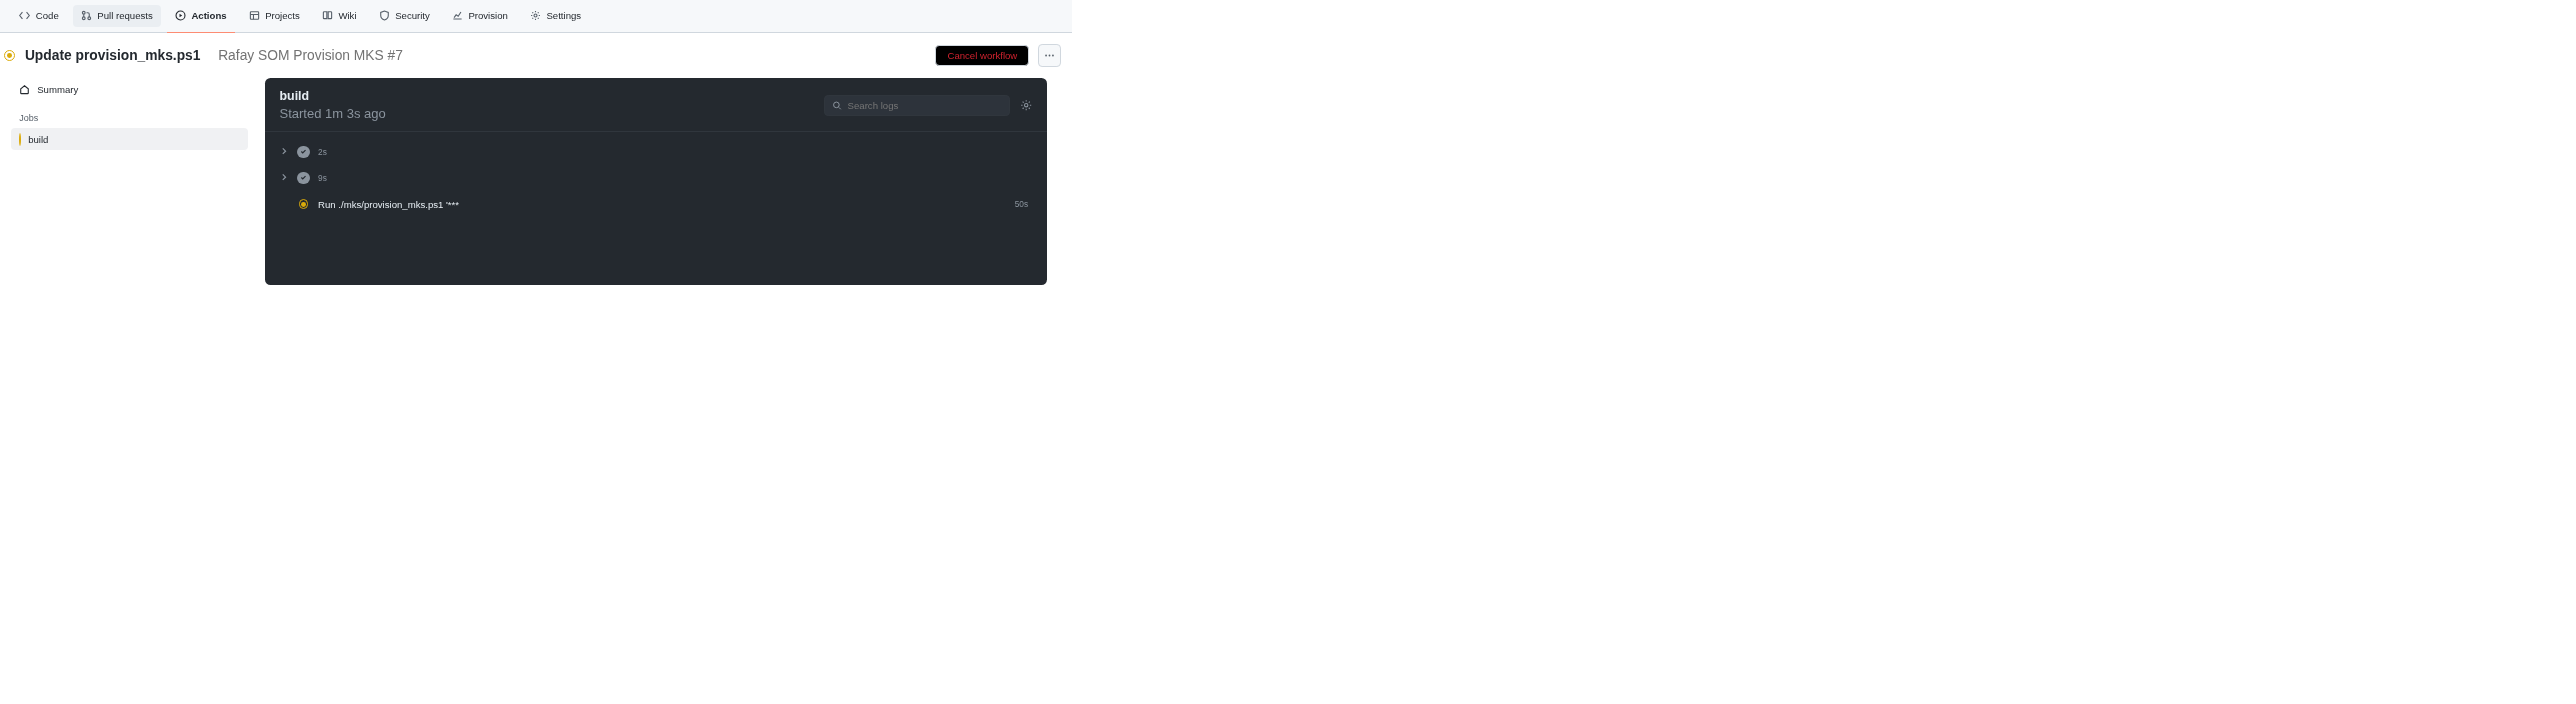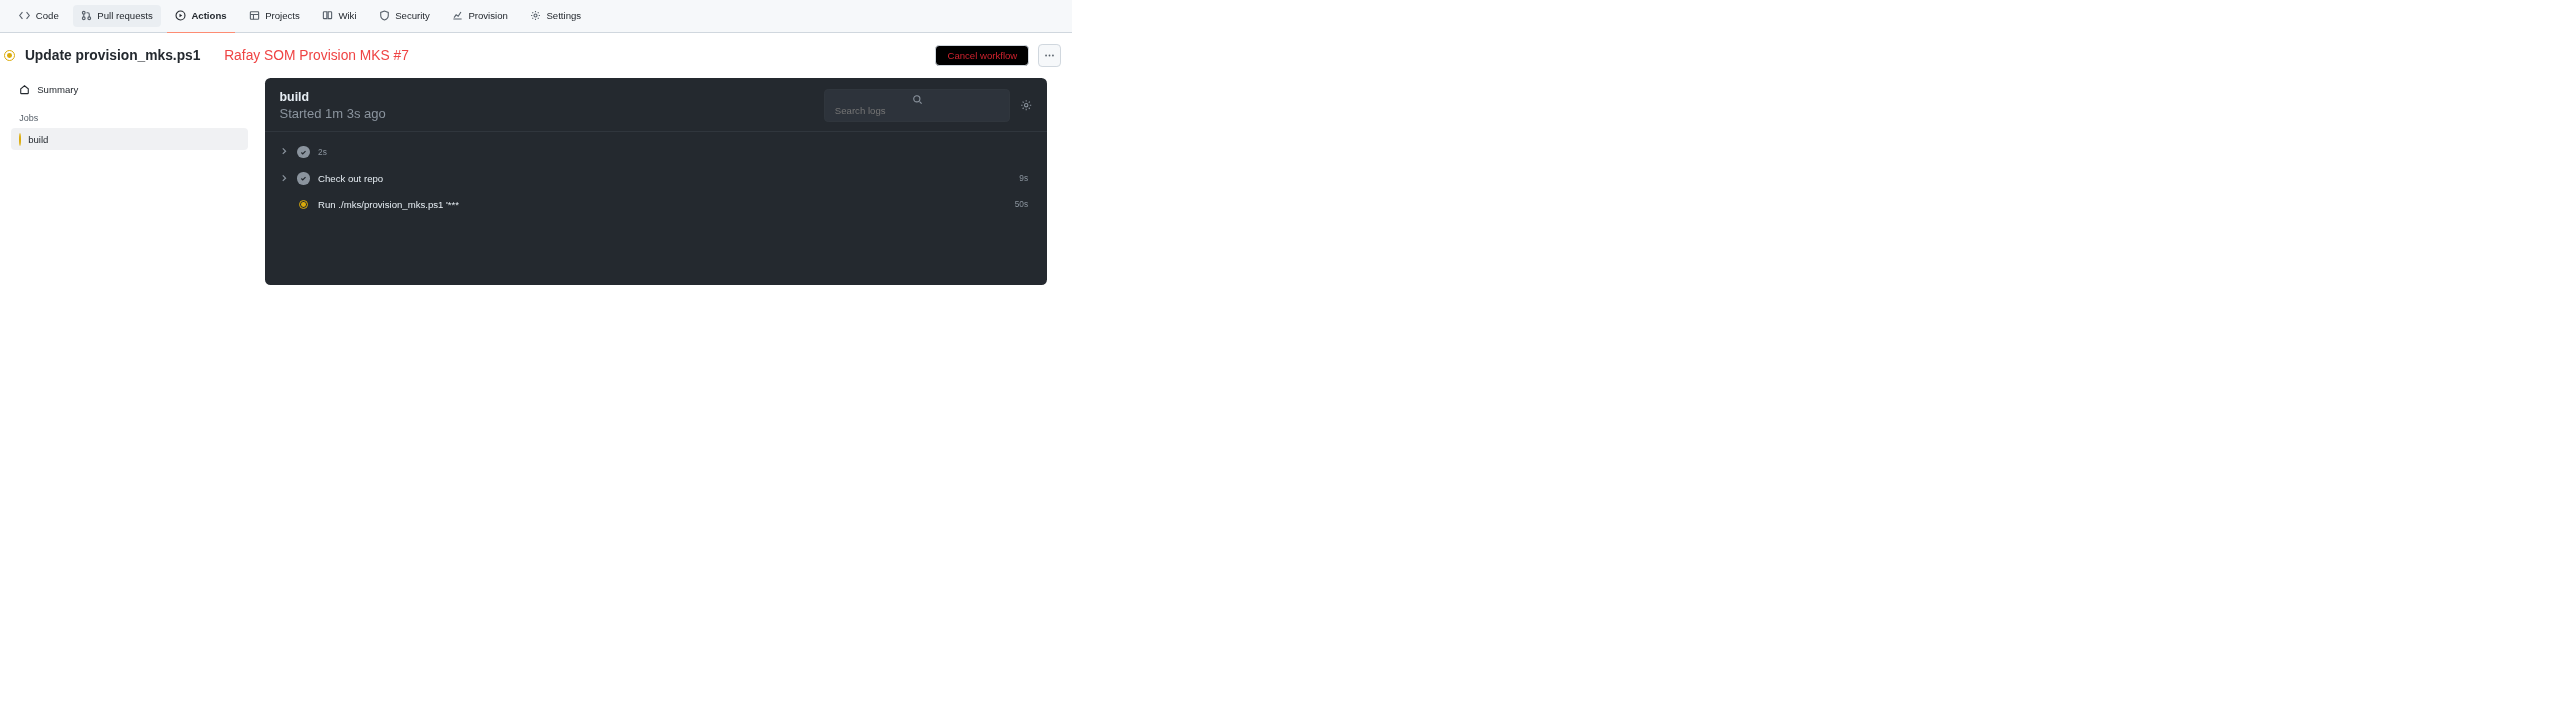--- a/index.html
+++ b/index.html
@@ -48,21 +48,21 @@
     display: flex;
     align-items: center;
     padding: 11px 11px 11px 2.8px;
     gap: 8.3px;
   }
   .run-header .status-dot {
     width: 13.8px; height: 13.8px;
     display: flex; align-items: center; justify-content: center;
   }
   .run-title { font-size: 13.8px; font-weight: 600; }
-  .run-subtitle { font-size: 13.8px; font-weight: 400; color: #ef4444; margin-left: 21px; }
+  .run-subtitle { font-size: 13.8px; font-weight: 400; color: #737373; margin-left: 15px; }
   .run-header .spacer { flex: 1; }
   .btn-danger {
     border: 0.7px solid #d0d7de;
     background: #000000;
     color: #cf222e;
     font-weight: 500;
     padding: 4.1px 11px;
     border-radius: 4.1px;
     cursor: pointer;
     font-size: 9.6px;
@@ -109,21 +109,20 @@
   .job-head .jname { font-size: 12.4px; font-weight: 600; color: #e6edf3; }
   .job-head .jtime { font-size: 13px; color: #8b949e; margin-top: 2.8px; }
   .job-head .spacer { flex: 1; }
   .search-wrap {
     display: flex; align-items: center;
     background: #2d333b;
     border: 0.7px solid #30363d;
     border-radius: 4.1px;
     padding: 4.1px 6.9px;
     width: 186px;
-    flex-direction: column;
   }
   .search-wrap input {
     background: transparent; border: none; outline: none;
     color: #c9d1d9; font-size: 9.6px; margin-left: 5.5px; width: 100%;
   }
   .gear-btn {
     margin-left: 9.6px; cursor: pointer;
     display:flex;align-items:center;justify-content:center;
   }
 
@@ -303,21 +302,20 @@
             <span class="chev"><svg width="8.3" height="8.3" viewBox="0 0 12 12" fill="none" stroke="#8b949e" stroke-width="1.8">
                 <path d="M4 2l4 4-4 4"></path>
               </svg></span>
             <span class="stat">
               <span class="dot-success">
                 <svg width="6.9" height="6.9" viewBox="0 0 10 10" fill="none" stroke-width="1.8">
                   <path d="M2 5l2 2 4-4"></path>
                 </svg>
               </span>
             </span>
-            <span class="label">Check out repo</span>
             <span class="dur">9s</span>
           </div>
           <div class="step">
             <span class="chev"></span>
             <span class="stat">
               <span class="dot-inprogress small"></span>
             </span>
             <span class="label">Run ./mks/provision_mks.ps1 '***</span>
             <span class="dur">50s</span>
           </div>

